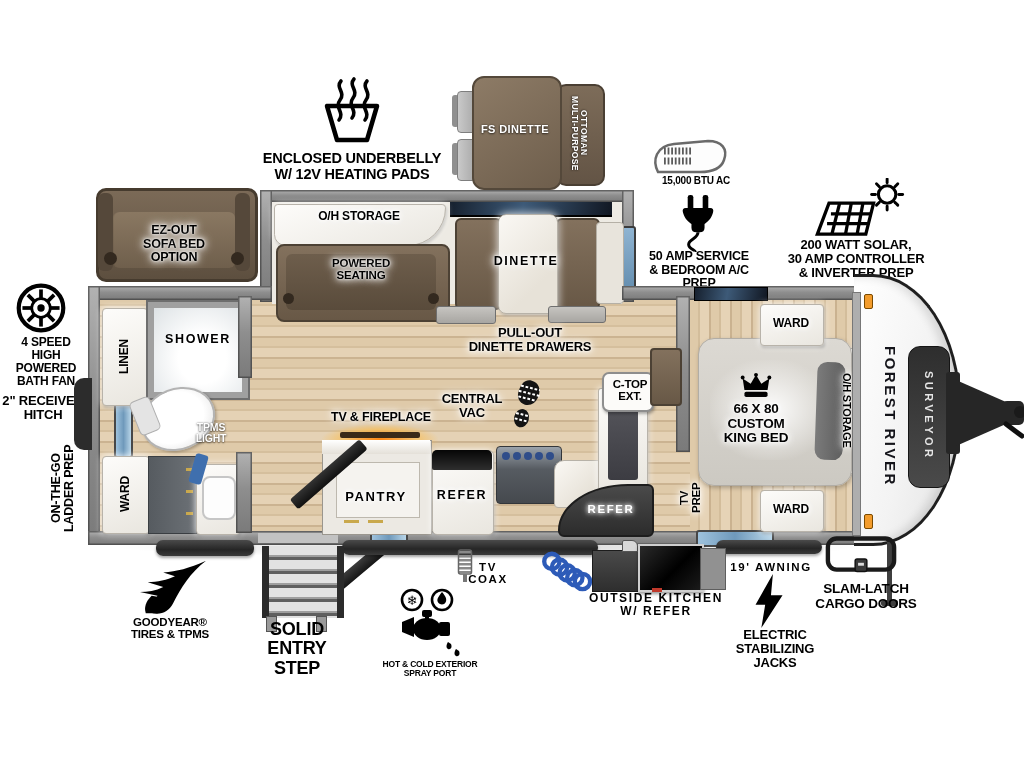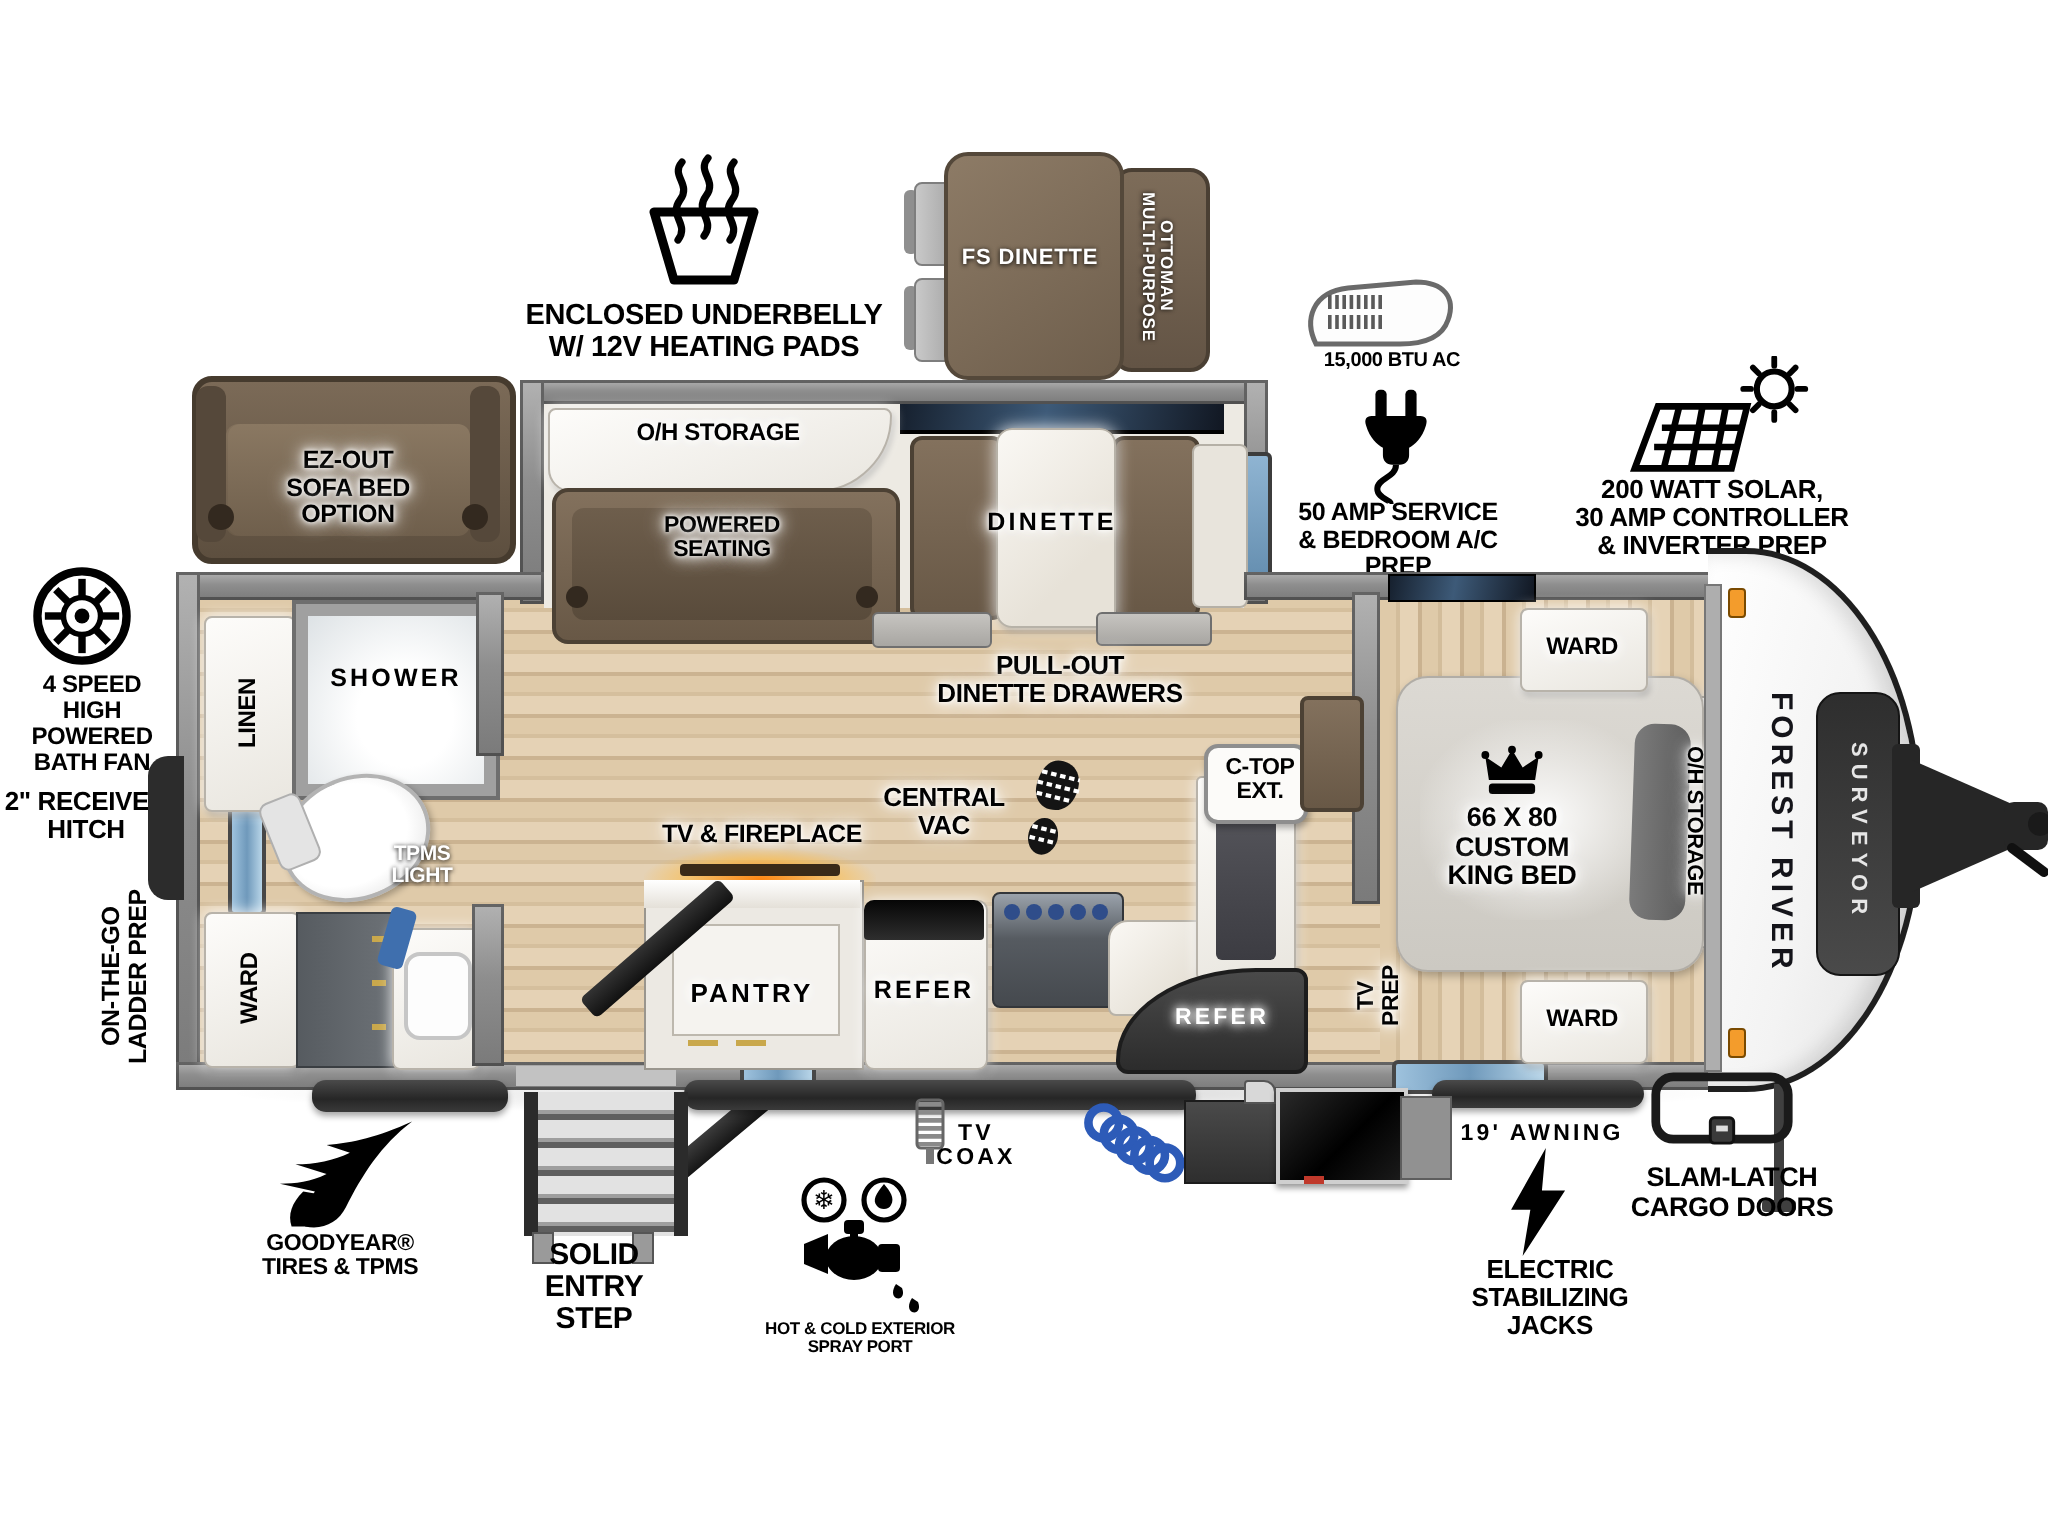--- a/index.html
+++ b/index.html
@@ -288,21 +288,21 @@
   <div class="a" style="left:316px;top:616px;width:9px;height:14px;background:#9a9a9a;border:1px solid #555"></div>
 
   <svg class="a" style="left:138px;top:558px" width="70" height="60" viewBox="0 0 72 60">
     <g fill="#000">
       <path d="M70 2 C52 10 40 13 26 14 L38 18 C30 22 20 24 10 24 L26 29 C18 33 10 34 2 34 L20 38 C16 44 14 50 15 56 C24 58 32 54 36 46 C44 30 54 14 70 2 Z"></path>
       <path d="M14 38 C8 44 6 50 8 56 L20 56 C26 52 28 46 26 40 Z"></path>
     </g>
   </svg>
   <div class="lbl" style="left:120px;top:616px;width:100px;font-size:11.5px">GOODYEAR®
 TIRES &amp; TPMS</div>
-  <div class="lbl" style="left:249px;top:620px;width:96px;font-size:15px">SOLID ENTRY
+  <div class="lbl" style="left:249px;top:620px;width:96px;font-size:18px">SOLID ENTRY
 STEP</div>
 
   <svg class="a" style="left:398px;top:588px" width="64" height="70" viewBox="0 0 64 70">
     <circle cx="14" cy="12" r="10" fill="none" stroke="#000" stroke-width="2.6"></circle>
     <text x="14" y="16.5" font-size="13" text-anchor="middle" font-family="DejaVu Sans">❄</text>
     <circle cx="44" cy="12" r="10" fill="none" stroke="#000" stroke-width="2.6"></circle>
     <path d="M44 4 C40 9 38 12 40.5 15 C42 17 46.5 17 47.5 14.5 C49.5 11 47 7.5 44 4 Z" fill="#000"></path>
     <g fill="#000">
       <rect x="24" y="22" width="10" height="7" rx="2"></rect>
       <rect x="27" y="26" width="4" height="6"></rect>
@@ -333,20 +333,22 @@
         <circle cx="42" cy="35" r="8"></circle>
     </g>
   </svg>
   <div class="a" style="left:592px;top:544px;width:132px;height:48px">
     <div class="a" style="left:0px;top:6px;width:46px;height:40px;background:linear-gradient(180deg,#4a4a4a,#2e2e2e);border:1px solid #1c1c1c"></div>
     <div class="a" style="left:30px;top:-4px;width:14px;height:10px;background:#d8d8d8;border-radius:2px 6px 0 0;border:1px solid #555"></div>
     <div class="a" style="left:46px;top:0px;width:62px;height:44px;background:linear-gradient(135deg,#2a2a2a,#000 55%,#1b1b1b);border:2px solid #cfcfcf;box-shadow:0 2px 3px rgba(0,0,0,.4)"></div>
     <div class="a" style="left:108px;top:4px;width:24px;height:40px;background:#919191;border:1px solid #5e5e5e"></div>
     <div class="a" style="left:60px;top:44px;width:10px;height:4px;background:#c0392b"></div>
   </div>
+  <div class="lbl sq" style="left:580px;top:592px;width:152px;font-size:12px">OUTSIDE KITCHEN
+W/ REFER</div>
 
   <div class="lbl sq" style="left:718px;top:561px;width:106px;font-size:11.5px">19' AWNING</div>
   <svg class="a" style="left:752px;top:574px" width="36" height="54" viewBox="0 0 34 56">
     <polygon points="20,0 2,32 12,32 8,56 30,22 18,22" fill="#000"></polygon>
   </svg>
   <div class="lbl" style="left:722px;top:628px;width:106px;font-size:13px">ELECTRIC
 STABILIZING
 JACKS</div>
 
   <svg class="a" style="left:824px;top:534px" width="74" height="42" viewBox="0 0 76 42">

